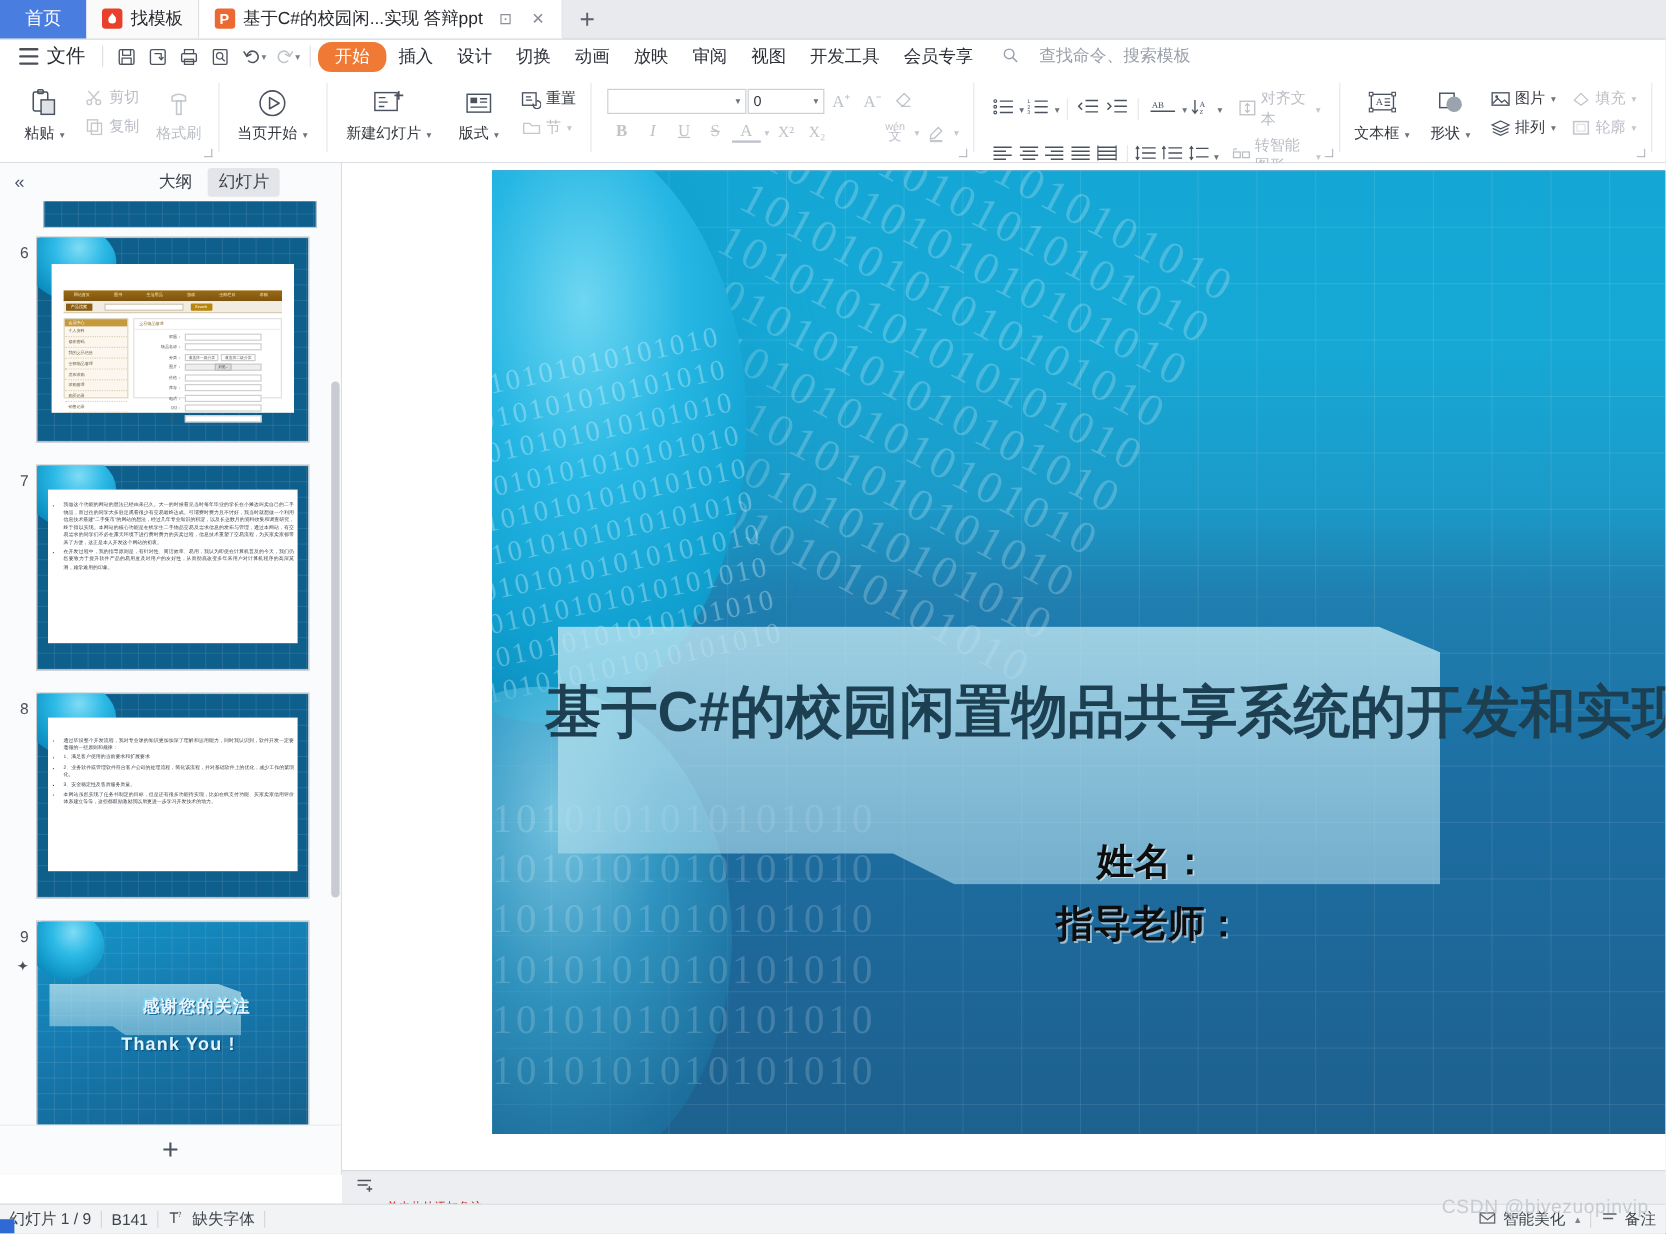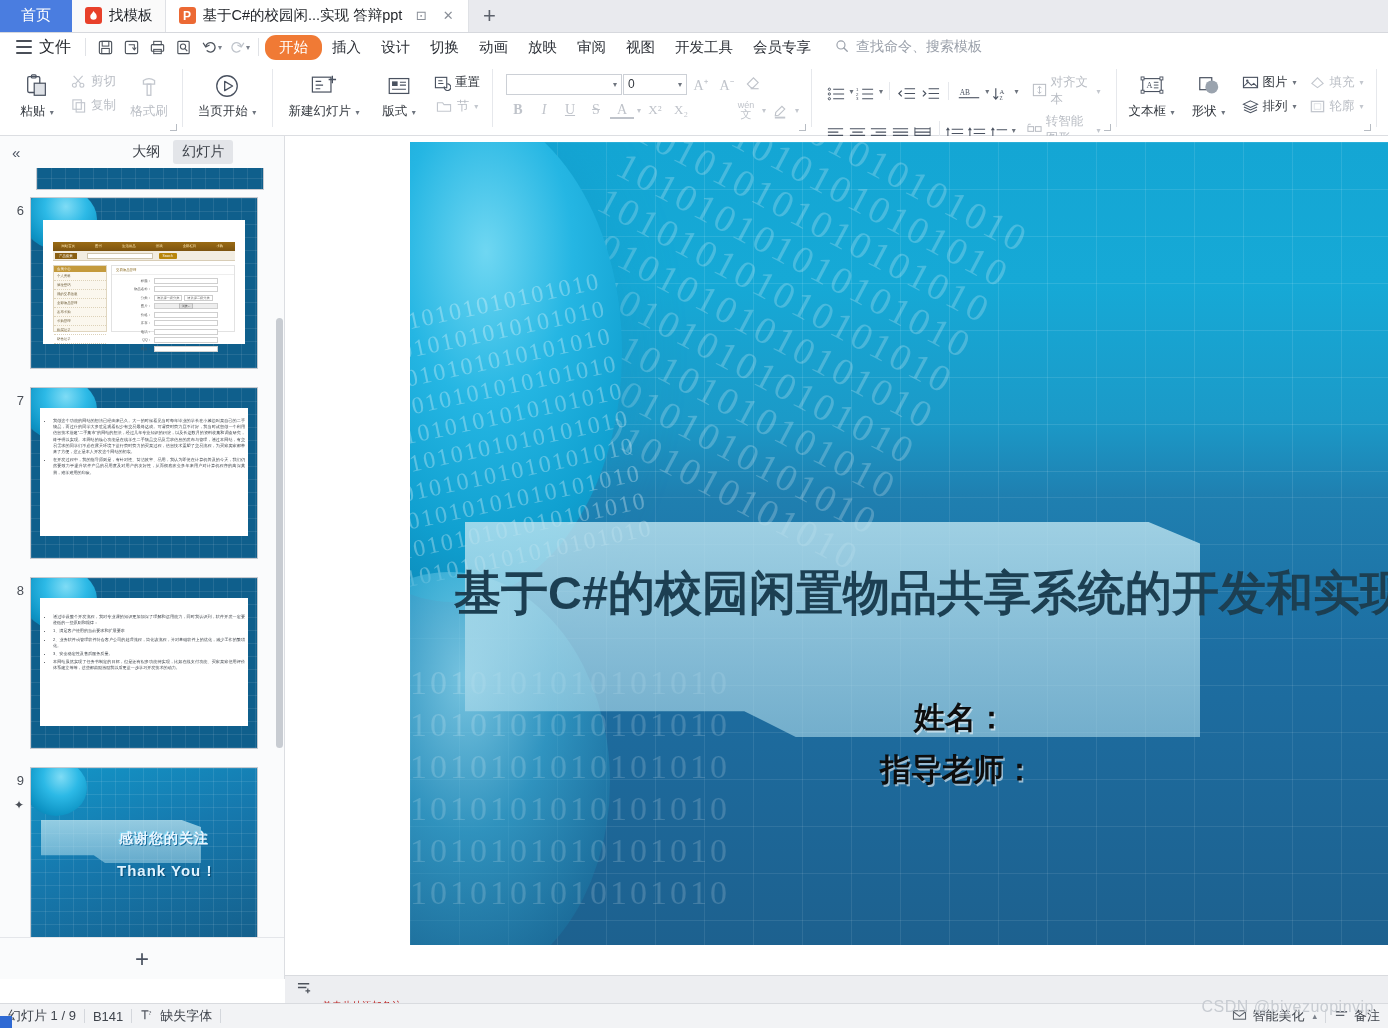--- a/index.html
+++ b/index.html
@@ -52,39 +52,39 @@
   .mb-file { font-size:16px; padding: 0 8px 0 2px; cursor:pointer; color:#25282d;}
   .mb-sep { width:1px; height:18px; background:#e0e2e6; margin:0 6px; }
   .qicon { width: 26px; height: 24px; display:flex; align-items:center;
            justify-content:center; cursor:pointer; color:#4d535c; }
   .qicon svg { display:block; }
   .qarrow { font-size: 8px; color:#7b818b; margin-left:-4px; margin-right:2px; cursor:pointer;}
   .menu-item { padding: 3px 10px; font-size:14.5px; color:#2c3037; cursor:pointer;
                border-radius: 11px; white-space:nowrap;}
   .menu-item.active { background:#f07a35; color:#fff; font-weight:normal;
                       padding: 3px 14px; }
-  .menu-search { display:flex; align-items:center; gap:7px; margin-left:14px;
+  .menu-search { display:flex; align-items:center; gap:17px; margin-left:14px;
                  color:#9aa0aa; font-size:14px; cursor:text;}
 
   
   .ribbon { height: 75px; background:#fff; display:flex; align-items:stretch;
             border-bottom: 1px solid #dcdee2; padding: 2px 0 0 0; position:relative;}
   .rgroup { display:flex; align-items:flex-start; padding: 3px 6px 0 6px;
             position:relative; }
   .rgroup + .rgroup::before { content:""; position:absolute; left:0; top:6px;
             bottom:8px; width:1px; background:#e6e8ec; }
   .bigbtn { display:flex; flex-direction:column; align-items:center; justify-content:flex-start;
             min-width:54px; padding: 4px 6px 0 6px; cursor:pointer; }
   .bigbtn .gl { height: 32px; display:flex; align-items:center; color:#4a5260;}
   .bigbtn .lb { font-size:12.5px; color:#33383f; margin-top:1px; white-space:nowrap;}
   .bigbtn.dim .gl, .bigbtn.dim .lb { color:#b9bdc4; }
   .stack { display:flex; flex-direction:column; justify-content:flex-start; gap:3px;
            padding-top: 5px;}
   .smallbtn { display:flex; align-items:center; gap:4px; padding: 2px 6px;
-              font-size:12.5px; color:#33383f; cursor:pointer; white-space:nowrap;justify-content:center;}
+              font-size:12.5px; color:#33383f; cursor:pointer; white-space:nowrap;}
   .smallbtn.dim { color:#b9bdc4; }
   .smallbtn .sg { width:17px; height:17px; display:flex; align-items:center;
                   justify-content:center; color:#4a5260;}
   .smallbtn.dim .sg { color:#c3c7ce; }
   .caret { font-size:8px; color:#6e747e; margin-left:1px;}
   .caret.dim { color:#c3c7ce; }
 
   
   .fontgrp { display:flex; flex-direction:column; gap:4px; padding: 7px 6px 0 8px;}
   .frow { display:flex; align-items:center; gap:2px; }
@@ -95,21 +95,21 @@
            display:flex; align-items:center; justify-content:space-between; padding:0 4px;
            font-size:12px; color:#33383f; cursor:text; margin-left:-1px;}
   .fbtn { width:24px; height:22px; display:flex; align-items:center; justify-content:center;
           font-size:14px; color:#4a5260; cursor:pointer; }
   .fbtn.dim { color:#bfc3ca; }
   .fbtn.serif { font-family:"Liberation Serif", serif; }
 
   
   .pgrp { display:flex; flex-direction:column; gap:5px; padding: 8px 6px 0 8px;}
   .prow { display:flex; align-items:center; gap:1px;}
-  .pbtn { width:25px; height:21px; display:flex; align-items:flex-end; justify-content:center;
+  .pbtn { width:25px; height:21px; display:flex; align-items:flex-start; justify-content:center;
           color:#404040; cursor:pointer; }
   .vsep { width:1px; height:18px; background:#e6e8ec; margin: 0 5px;}
   .plabel { display:flex; align-items:center; gap:3px; font-size:12.5px;
             color:#b9bdc4; cursor:pointer; padding:0 3px;}
   .diagcorner { position:absolute; right:5px; bottom:4px; width:7px; height:7px;
                 border-right:1px solid #b7bcc3; border-bottom:1px solid #b7bcc3; }
 
   
   .bodyrow { display:flex; height: 843px; background:#fff; }
 
@@ -223,21 +223,21 @@
   .web-right .hd { font-size:3.4px; color:#8a6a20; padding:2px 4px; border-bottom:1px solid #eee;}
   .web-fld { display:flex; align-items:center; margin: 2.5px 0; font-size:3.4px; color:#555;}
   .web-fld .lbl { width:42px; text-align:right; padding-right:3px;}
   .web-fld .inp { height:6px; width:64px; border:1px solid #cfcfcf; background:#fff;}
   
   .ty-band { position:absolute; left: 10px; top: 52px; width: 160px; height: 43px;
              background: linear-gradient(180deg, rgba(190,228,240,.75), rgba(165,214,232,.55));
              clip-path: polygon(0 0, 88% 0, 100% 16%, 100% 100%, 40% 100%, 33% 82%, 0 82%);}
   .ty-t1 { position:absolute; left: 88px; top: 62px; font-size: 14px; font-weight:bold;
            color:#eaf6ff; text-shadow: 1px 1px 0 #1a6e9e, -1px -1px 0 #7fd4f2; letter-spacing:1px;}
-  .ty-t2 { position:absolute; left: 86px; top: 94px; font-size: 15px; font-weight:bold;
+  .ty-t2 { position:absolute; left: 70px; top: 94px; font-size: 15px; font-weight:bold;
            color:#dff3ff; letter-spacing:1px; text-shadow: 1px 1px 1px #0a4b72;
            font-family:"Liberation Sans", sans-serif;}
 
   
   .notes { position:absolute; left:285px; right:0; top: 975px; height: 28px;
            background:#edeef1; border-top:1px solid #d9dbdf; display:flex;
            align-items:center; gap:9px; padding-left:12px; cursor:text;}
   .notes .txt { font-size:10px; color:#b91c1c;margin-top:32px; }
   .statusbar { position:absolute; left:0; right:0; bottom:0; height: 25px;
                background:#f2f3f5; border-top:1px solid #d9dbdf; display:flex;

